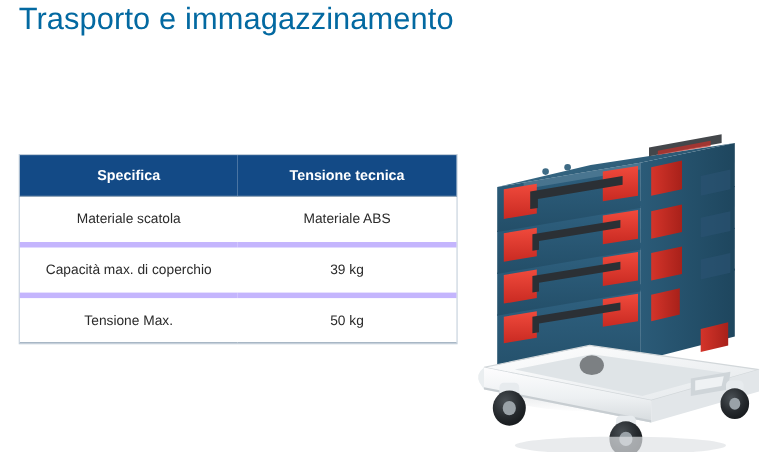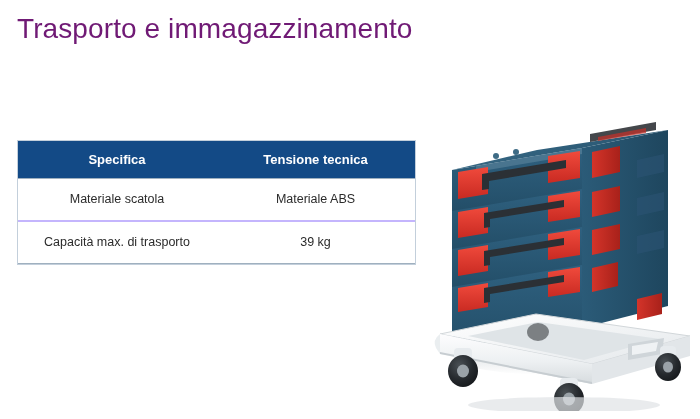--- a/index.html
+++ b/index.html
@@ -12,24 +12,24 @@
     height: 419px;
     position: relative;
     overflow: hidden;
     font-family: "Liberation Sans", sans-serif;
   }
 
   
   #slide-title {
     position: absolute;
     left: 17px;
-    top: 12px;
+    top: 0;
     font-size: 28px;
     line-height: 34px;
-    color: #701a75;
+    color: #0369a1;
     font-weight: 400;
     letter-spacing: 0.1px;
     white-space: nowrap;
   }
 
   
   #spec-table {
     position: absolute;
     left: 18px;
     top: 141px;
@@ -54,21 +54,21 @@
     border: none;
   }
 
   #spec-table tbody td {
     color: #2b2b2b;
     font-size: 12.5px;
     text-align: center;
     vertical-align: middle;
     padding: 4px 8px;
     border-top: 1px solid #9fb0bf;
-    border-bottom: 2px solid #c4b5fd;
+    border-bottom: 5px solid #c4b5fd;
     line-height: 15px;
   }
   #spec-table tbody tr.r1 td { height: 33px; }
   #spec-table tbody tr.r2 td { height: 37px; }
   #spec-table tbody tr.r3 td { height: 33px; }
   #spec-table tbody tr.r4 td { height: 32px; }
   #spec-table tbody tr:last-child td { border-bottom: 1px solid #9fb0bf; }
 
   
   #product-photo {
@@ -95,22 +95,26 @@
       <th>Specifica</th>
       <th>Tensione tecnica</th>
     </tr>
   </thead>
   <tbody>
     <tr class="r1">
       <td>Materiale scatola</td>
       <td>Materiale ABS</td>
     </tr>
     <tr class="r3">
-      <td>Capacità max. di trasporto</td>
+      <td>Capacità max. di coperchio</td>
       <td>39 kg</td>
+    </tr>
+    <tr class="r4">
+      <td>Tensione Max.</td>
+      <td>50 kg</td>
     </tr>
   </tbody>
 </table>
 
 <div id="product-photo">
   <svg width="268" height="315" viewBox="0 0 268 315" xmlns="http://www.w3.org/2000/svg">
     <defs>
       <linearGradient id="bodyTop" x1="0" y1="0" x2="1" y2="0.4">
         <stop offset="0%" stop-color="#4E7F99"></stop>
         <stop offset="45%" stop-color="#33637F"></stop>

